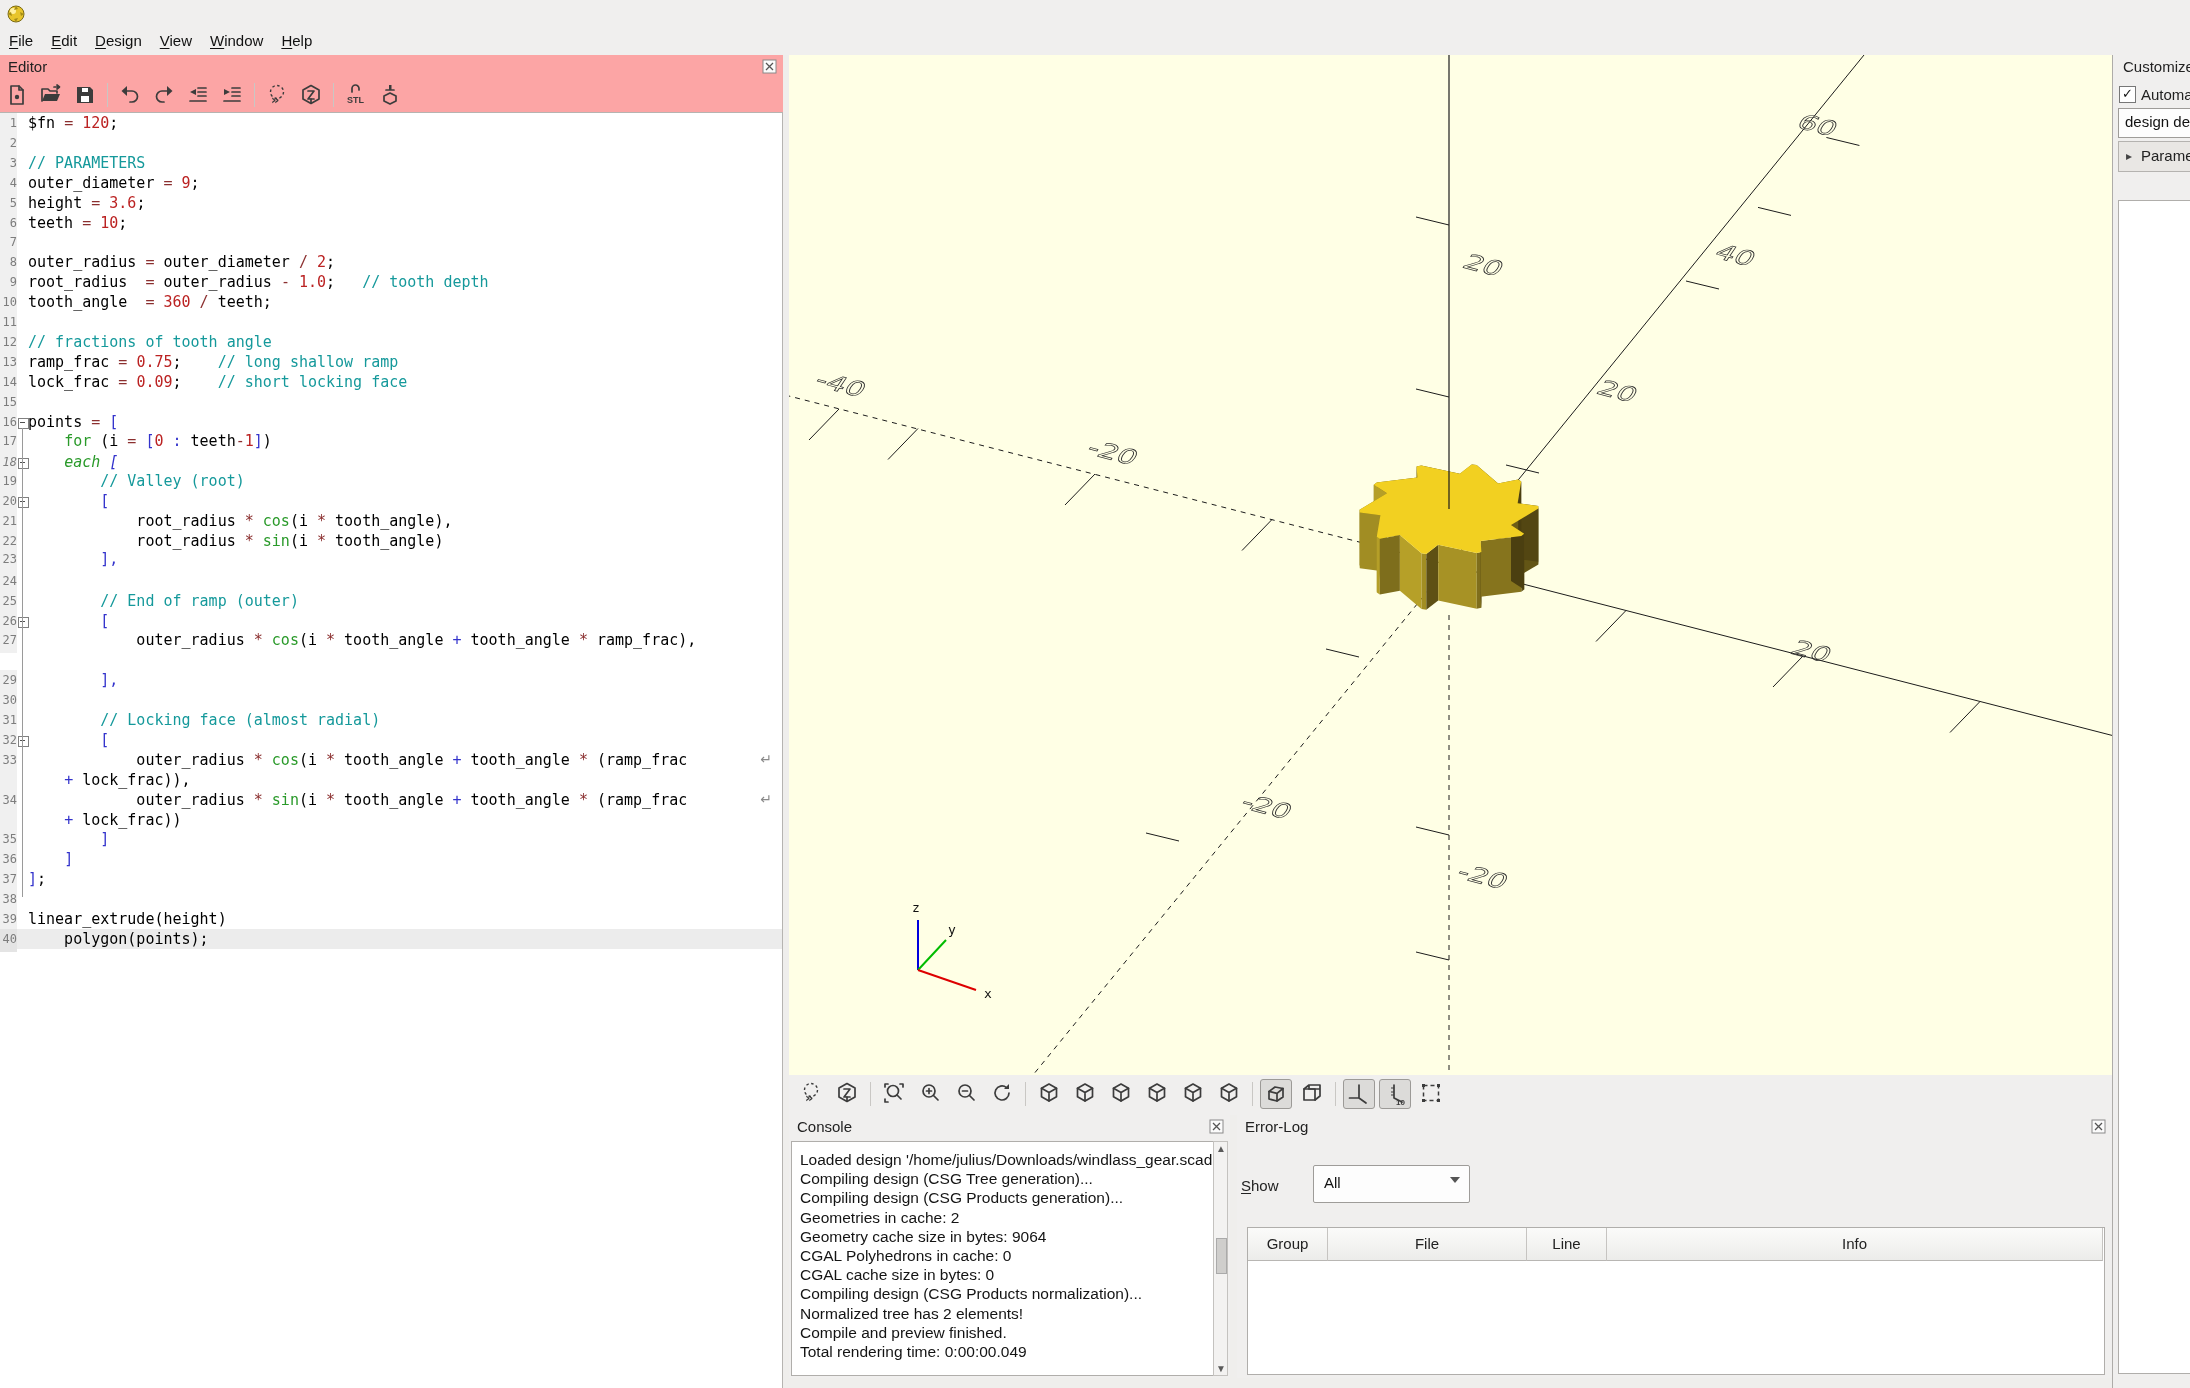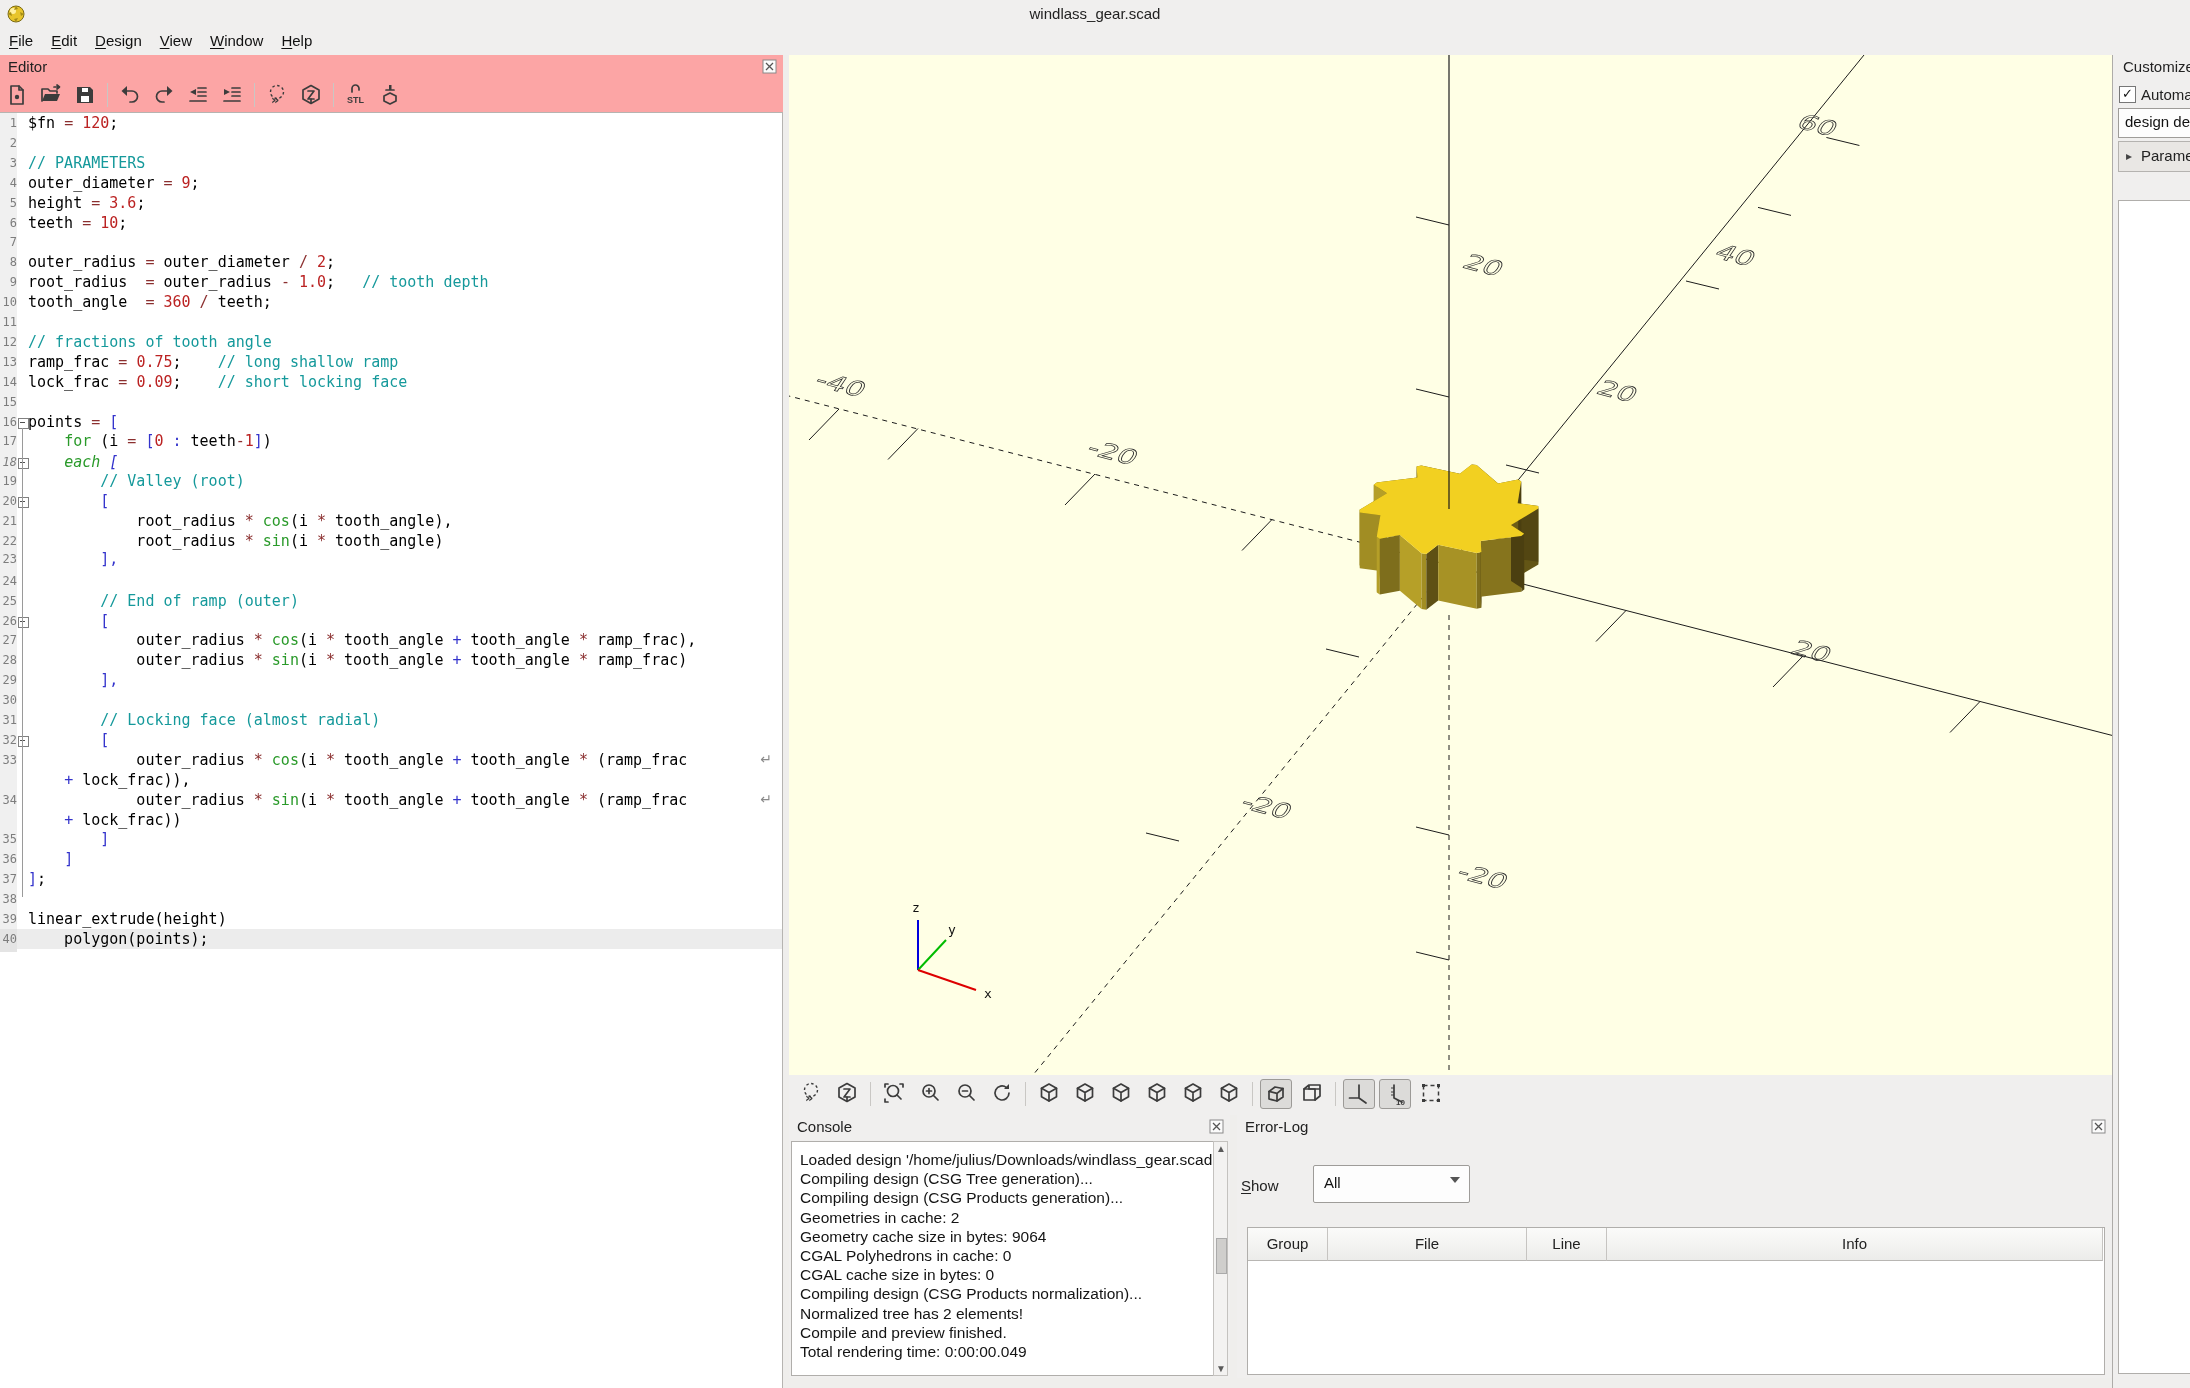--- a/index.html
+++ b/index.html
@@ -83,21 +83,20 @@
 <body>
 
 <div id="app">
 
   <div id="titlebar">
     <svg id="app-icon" viewBox="0 0 20 20">
       <circle cx="10" cy="10" r="8" fill="#e8c52b" stroke="#7a6a14" stroke-width="1"></circle>
       <circle cx="7" cy="7" r="3" fill="#fff0a0"></circle>
       <path d="M10 2l2 3-4 1zM18 10l-3 2-1-4zM10 18l-2-3 4-1zM2 10l3-2 1 4z" fill="#a38c18"></path>
     </svg>
-    <div class="title">windlass_gear.scad</div>
   </div>
 
   <div id="menubar"><div class="menu-item"><u>F</u>ile</div><div class="menu-item"><u>E</u>dit</div><div class="menu-item"><u>D</u>esign</div><div class="menu-item"><u>V</u>iew</div><div class="menu-item"><u>W</u>indow</div><div class="menu-item"><u>H</u>elp</div></div>
 
   <div id="editor-panel">
     <div class="panel-header">
       <span class="ph-label">Editor</span>
       <svg class="close-box" viewBox="0 0 15 15">
         <rect x="1" y="1" width="13" height="13" fill="#fbfbfb" stroke="#8a8a8a"></rect>
         <path d="M4 4l7 7M11 4l-7 7" stroke="#555" stroke-width="1.3"></path>
@@ -247,24 +246,20 @@
           <span class="code-text"><span class="tk-p">        </span><span class="tk-c">// End of ramp (outer)</span></span>
         </div>
         <div class="code-row" style="top: 497.5px;">
           <span class="gutter-num">26</span>
           <span class="fold-box"></span>
           <span class="code-text"><span class="tk-p">        </span><span class="tk-b">[</span></span>
         </div>
         <div class="code-row" style="top: 517.4px;">
           <span class="gutter-num">27</span>
           <span class="code-text"><span class="tk-p">            outer_radius </span><span class="tk-o">* </span><span class="tk-k">cos</span><span class="tk-p">(i </span><span class="tk-o">* </span><span class="tk-p">tooth_angle </span><span class="tk-b">+ </span><span class="tk-p">tooth_angle </span><span class="tk-o">* </span><span class="tk-p">ramp_frac),</span></span>
-        </div>
-        <div class="code-row" style="top: 537.3px;">
-          <span class="gutter-num">28</span>
-          <span class="code-text"><span class="tk-p">            outer_radius </span><span class="tk-o">* </span><span class="tk-k">sin</span><span class="tk-p">(i </span><span class="tk-o">* </span><span class="tk-p">tooth_angle </span><span class="tk-b">+ </span><span class="tk-p">tooth_angle </span><span class="tk-o">* </span><span class="tk-p">ramp_frac)</span></span>
         </div>
         <div class="code-row" style="top: 557.2px;">
           <span class="gutter-num">29</span>
           <span class="code-text"><span class="tk-p">        </span><span class="tk-b">],</span></span>
         </div>
         <div class="code-row" style="top: 577.1px;">
           <span class="gutter-num">30</span>
           <span class="code-text"></span>
         </div>
         <div class="code-row" style="top: 597px;">

